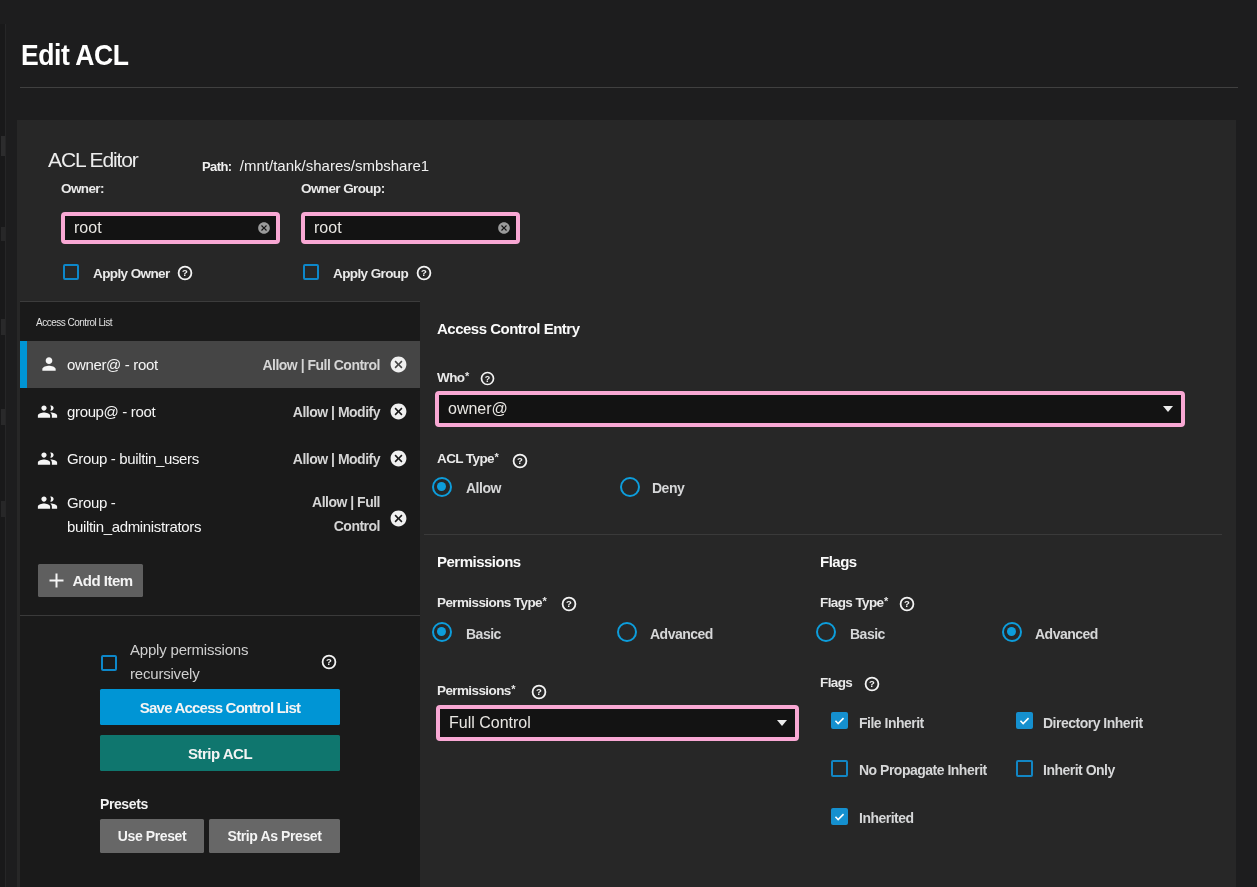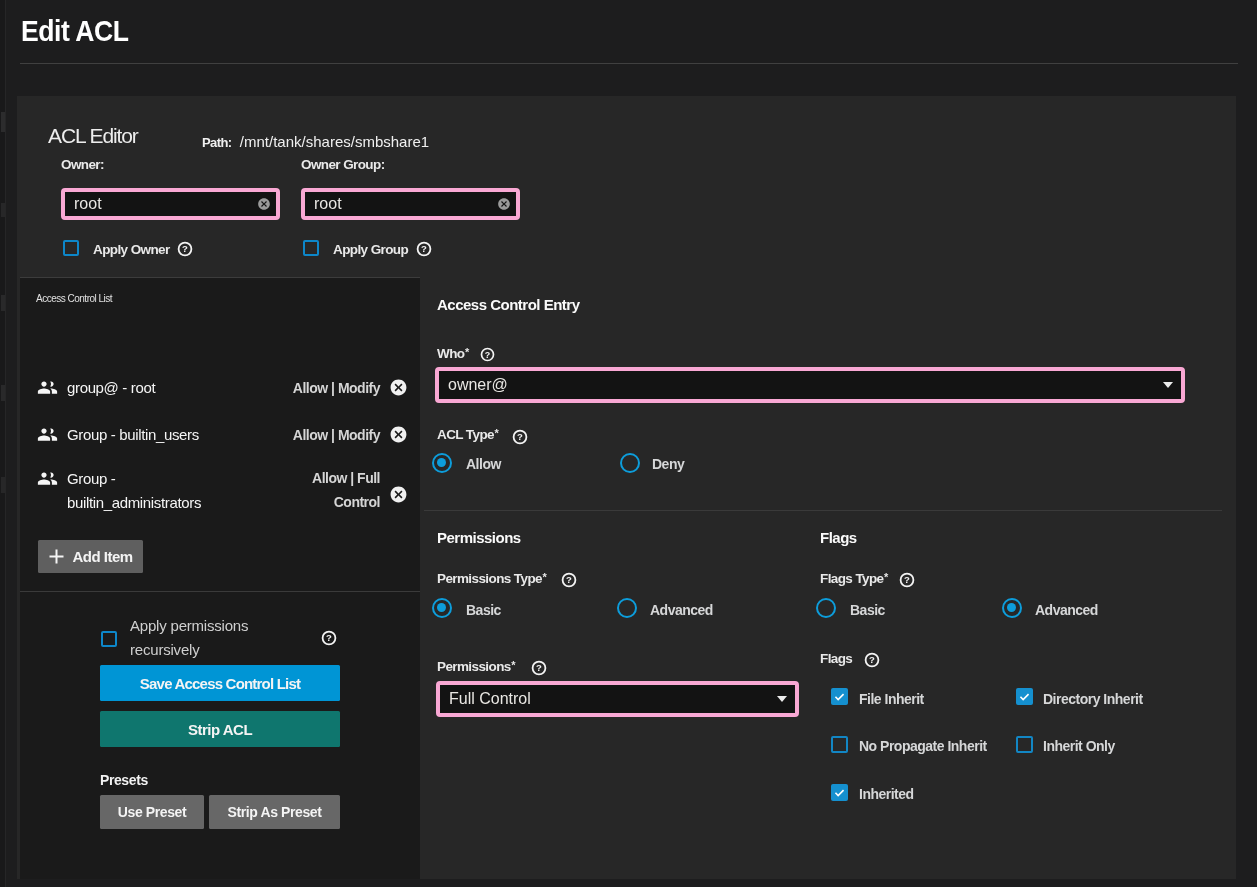--- a/index.html
+++ b/index.html
@@ -1,18 +1,18 @@
 <!DOCTYPE html>
 <html><head>
 <meta charset="utf-8">
 <style>
 * { margin:0; padding:0; box-sizing:border-box; }
 html,body { width:1257px; height:887px; background:#1d1d1e; font-family:"Liberation Sans", sans-serif; overflow:hidden; }
 .abs { position:absolute; }
-#page { position:relative; width:1257px; height:637px; }
+#page { position:relative; width:1257px; height:637px;margin-top:24px; }
 .lbl { position:absolute; font-size:13.5px; font-weight:bold; letter-spacing:-0.6px; color:#e9e9e9; white-space:nowrap; }
 .rlbl { position:absolute; font-size:14px; font-weight:bold; letter-spacing:-0.5px; color:#d6d7d8; white-space:nowrap; }
 .h2 { position:absolute; font-size:15px; font-weight:bold; letter-spacing:-0.5px; color:#fafafa; white-space:nowrap; }
 .input {
   position:absolute; background:#131313; border:4px solid #f9a8d4; border-radius:4px;
   color:#e9e7e3; font-size:16px; display:flex; align-items:center;
   padding-left:9px;
 }
 .cb { position:absolute; width:16px; height:16px; border:2px solid #0d87c9; border-radius:2px; }
 .cbf { position:absolute; width:17px; height:17px; border:2px solid #1286c4; border-radius:2px; }
@@ -67,20 +67,31 @@
   <div class="cb" style="left:303px;top:240px;"></div>
   <div class="lbl" style="left:333px;top:242px;">Apply Group</div>
   <svg class="help" style="left:416px;top:241px;" viewBox="0 0 16 16">
       <circle cx="8" cy="8" r="6.4" fill="none" stroke="#f4f4f4" stroke-width="1.8"></circle>
       <text x="8" y="11.2" text-anchor="middle" font-family="Liberation Sans" font-size="9.5" font-weight="bold" fill="#f4f4f4">?</text>
     </svg>
 
   <div class="abs" style="left:20px;top:277px;width:400px;height:602px;background:#1a1a1a;border-top:1px solid #3c3c3c;"></div>
   <div class="abs" style="left:36px;top:293px;font-size:10px;letter-spacing:-0.5px;color:#e0e0e0;">Access Control List</div>
 
+  <div class="row" style="top:317px;background:#454545;">
+    <div class="abs" style="left:0;top:0;width:7px;height:47px;background:#0095d5;"></div>
+    <svg style="left:19px;top:13px;" width="20" height="20" viewBox="0 0 24 24">
+        <path fill="#f5f5f5" d="M12 12c2.21 0 4-1.79 4-4s-1.79-4-4-4-4 1.79-4 4 1.79 4 4 4zm0 2c-2.67 0-8 1.34-8 4v2h16v-2c0-2.66-5.33-4-8-4z"></path>
+      </svg>
+    <div class="rowtxt" style="top:15px;">owner@ - root</div>
+    <div class="rowright" style="top:16px;">Allow | Full Control</div>
+    <svg style="left:369px;top:13.5px;" width="19" height="19" viewBox="0 0 24 24">
+        <path fill="#f0f0f0" d="M12 2C6.47 2 2 6.47 2 12s4.47 10 10 10 10-4.47 10-10S17.53 2 12 2zm5 13.59L15.59 17 12 13.41 8.41 17 7 15.59 10.41 12 7 8.41 8.41 7 12 10.59 15.59 7 17 8.41 13.41 12 17 15.59z"></path>
+      </svg>
+  </div>
 
   <div class="row" style="top:364px;">
     <svg style="left:17px;top:13px;" width="21" height="21" viewBox="0 0 24 24">
         <path fill="#f5f5f5" d="M16 11c1.66 0 2.99-1.34 2.99-3S17.66 5 16 5c-.32 0-.63.05-.91.14.57.81.91 1.79.91 2.86s-.34 2.04-.91 2.86c.28.09.59.14.91.14zm-8 0c1.66 0 2.99-1.34 2.99-3S9.66 5 8 5 5 6.34 5 8s1.34 3 3 3zm0 2c-2.33 0-7 1.17-7 3.5V19h14v-2.5c0-2.33-4.67-3.5-7-3.5zm8 0c-.29 0-.62.02-.97.05 1.16.84 1.97 1.97 1.97 3.45V19h6v-2.5c0-2.33-4.67-3.5-7-3.5z"></path>
       </svg>
     <div class="rowtxt" style="top:15px;">group@ - root</div>
     <div class="rowright" style="top:16px;">Allow | Modify</div>
     <svg style="left:369px;top:13.5px;" width="19" height="19" viewBox="0 0 24 24">
         <path fill="#f0f0f0" d="M12 2C6.47 2 2 6.47 2 12s4.47 10 10 10 10-4.47 10-10S17.53 2 12 2zm5 13.59L15.59 17 12 13.41 8.41 17 7 15.59 10.41 12 7 8.41 8.41 7 12 10.59 15.59 7 17 8.41 13.41 12 17 15.59z"></path>
       </svg>

